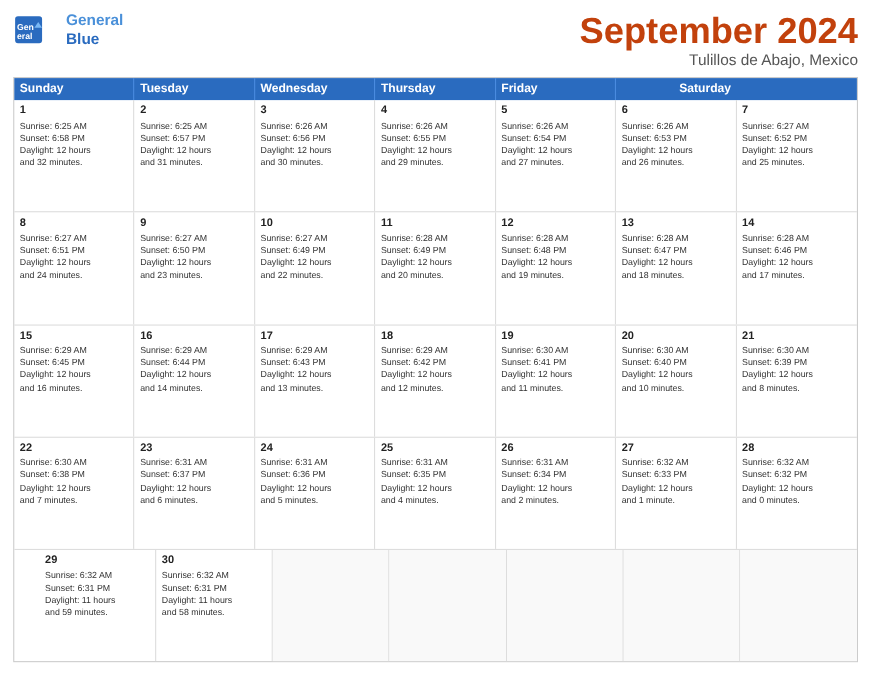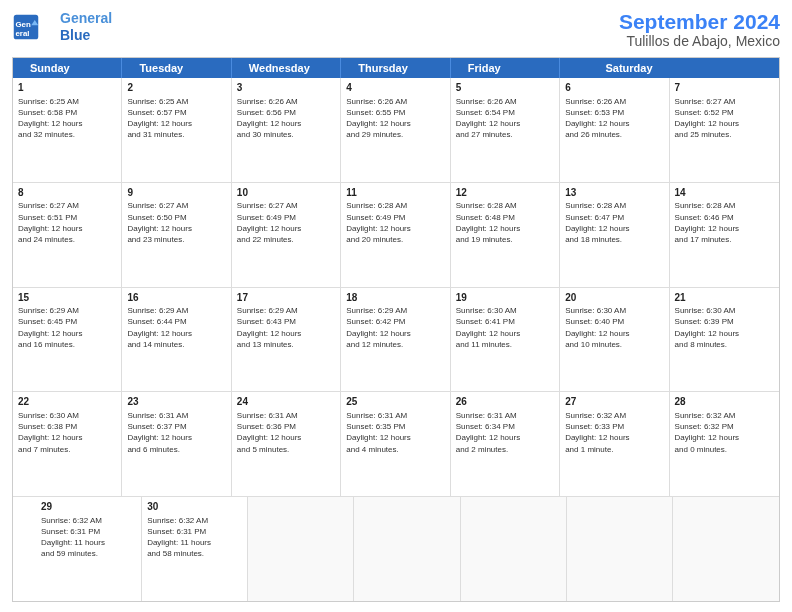--- a/index.html
+++ b/index.html
@@ -38,23 +38,23 @@
       color: #4a90d9;
     }
     .logo-icon {
       width: 28px;
       height: 28px;
     }
     .title-block {
       text-align: right;
     }
     .month-title {
-      font-size: 21px;
-      font-weight: bold;
-      color: #3b82f6;
+      font-size: 33px;
+      font-weight: bold;
+      color: #c2410c;
       line-height: 1.1;
     }
     .location {
       font-size: 14px;
       color: #555;
     }
     .calendar {
       flex: 1;
       display: flex;
       flex-direction: column;
@@ -62,21 +62,21 @@
     }
     .cal-header {
       display: grid;
       grid-template-columns: repeat(7, 1fr);
       background: #2a6bbf;
     }
     .cal-header-cell {
       color: #fff;
       font-size: 11px;
       font-weight: bold;
-      padding: 4px 17px;
+      padding: 4px 5px;
       border-right: 1px solid #4a8bdf;
       text-align: left;
     }
     .cal-header-cell:last-child { border-right: none; text-align: right; }
     .cal-body {
       display: flex;
       flex-direction: column;
       flex: 1;
     }
     .cal-row {

